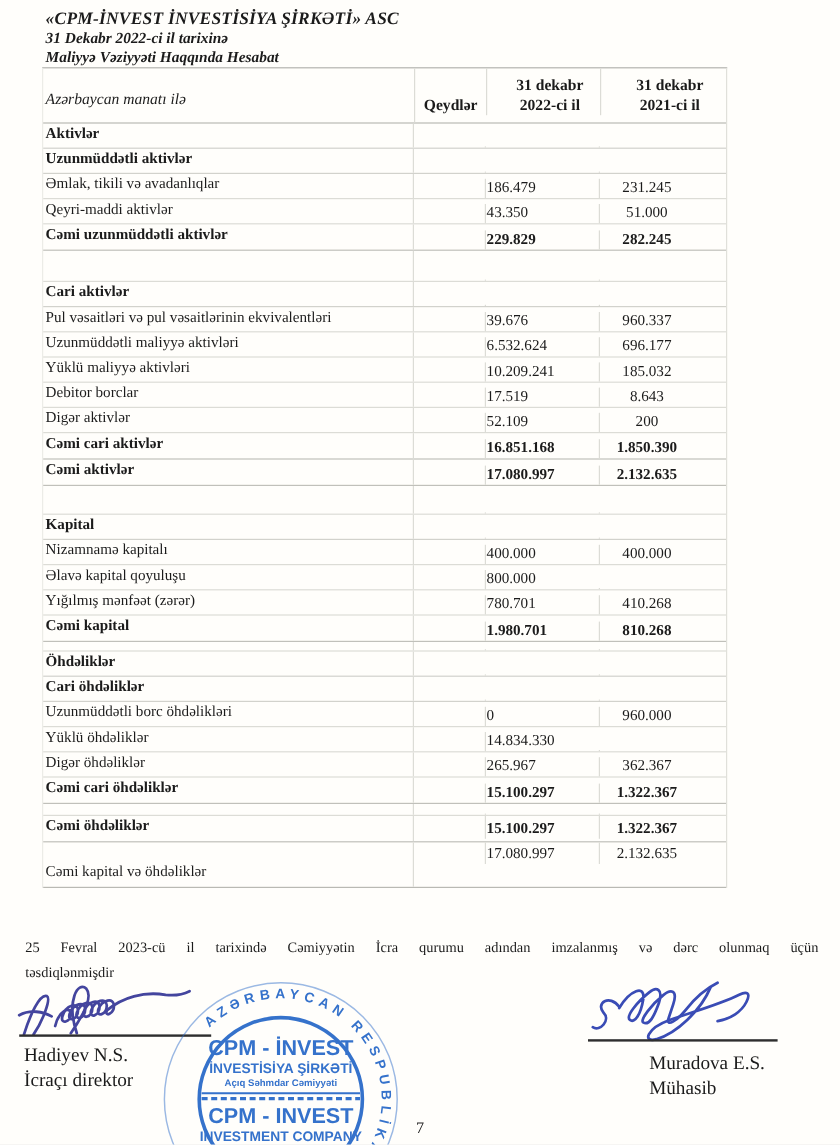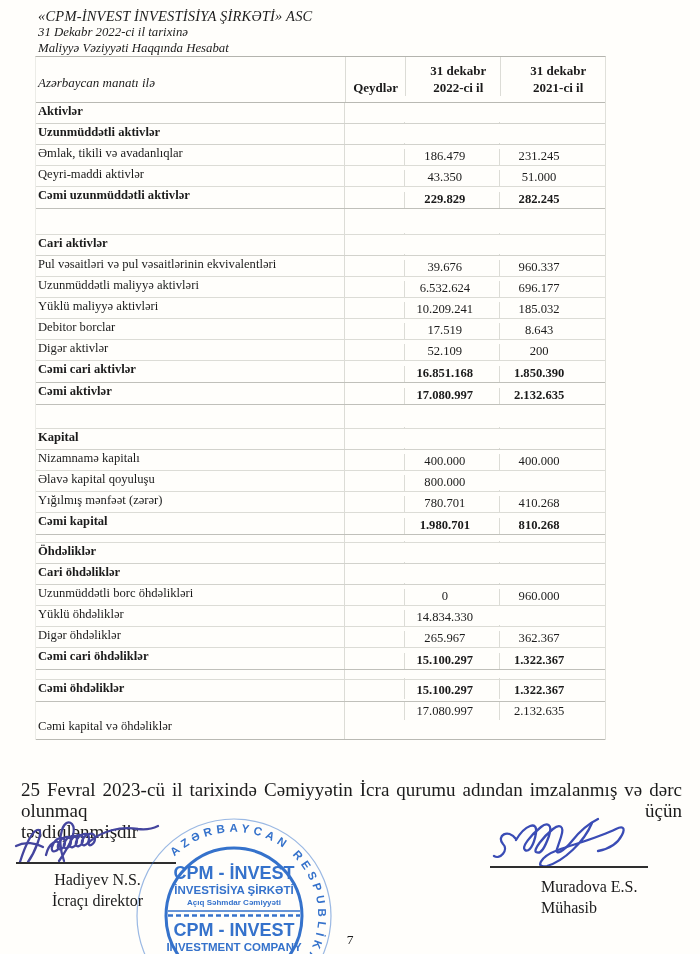--- a/index.html
+++ b/index.html
@@ -3,34 +3,34 @@
 <meta charset="utf-8">
 <style>
   * { margin:0; padding:0; box-sizing:border-box; }
   html,body { background:#e8e8e8; }
   .page {
     position:relative; width:700px; height:954px; margin:0 auto;
     background:#fffefb; overflow:hidden; color:#1b1b1b;
     font-family:"Liberation Serif","DejaVu Serif",serif;
   }
   
-  .doc-title { position:absolute; left:38px; top:8px; font-style:italic; font-weight:normal; }
+  .doc-title { position:absolute; left:38px; top:8px; font-style:italic; font-weight:bold; }
   .doc-title .t1 { font-size:14.5px; letter-spacing:.2px; }
   .doc-title .t2, .doc-title .t3 { font-size:12.8px; line-height:15.5px; }
 
   
   .fin-table {
     position:absolute; left:35px; top:56px; width:571px;
     border-top:1.5px solid #b4b4ae; border-left:1px solid #ecece7; border-right:1px solid #e0e0da;
     font-size:12.6px;
   }
   .t-row { display:flex; min-height:21px; border-bottom:1px solid #dcdcd6; }
   .c-label { width:360px; padding:1px 2px 0 2px; align-self:flex-start; }
   .c-notes { width:70px;  border-left:1px solid #dcdcd6; }
-  .c-v22   { width:108px; border-left:1px solid #dcdcd6; text-align:center; padding-right:15px; align-self:flex-end; padding-bottom:1px; }
+  .c-v22   { width:108px; border-left:1px solid #dcdcd6; text-align:left; padding-right:15px; align-self:flex-end; padding-bottom:1px; }
   .c-v21   { width:119px; border-left:1px solid #dcdcd6; text-align:center; padding-right:27px; align-self:flex-end; padding-bottom:1px; }
   .t-row .c-notes, .t-row .c-v22, .t-row .c-v21 { min-height:100%; }
   .t-row { align-items:stretch; }
   .t-row > div { display:block; }
 
   .t-header { min-height:46px; border-bottom:1px solid #b9b9b3; font-size:13px; }
   .t-header .c-label { font-style:italic; font-weight:normal; align-self:center; padding-top:6px; }
   .t-header .c-notes { font-weight:bold; display:flex; align-items:flex-end; justify-content:center; padding-bottom:6px; }
   .t-header .c-v22, .t-header .c-v21 {
     font-weight:bold; text-align:center; padding:5px 4px 0 14px; align-self:flex-start; line-height:17px;
@@ -42,30 +42,30 @@
   .t-row.spacer-lg { min-height:26px; }
   .t-row.spacer-md { min-height:24px; }
   .t-row.spacer-sm { min-height:10px; }
   .t-row.spacer-xs { min-height:8px; }
   .t-row.grand { min-height:38px; border-bottom:1px solid #b9b9b3; }
   .t-row.grand .c-label { align-self:flex-end; padding-bottom:5px; }
   .t-row.grand .c-v22, .t-row.grand .c-v21 { align-self:flex-start; padding-top:2px; }
   .t-row.lift .c-v22, .t-row.lift .c-v21 { align-self:flex-start; padding-top:3px; }
 
   
-  .approval { position:absolute; left:21px; top:779px; width:661px; font-size:19px; line-height:21px; }
+  .approval { position:absolute; left:21px; top:779px; width:661px; font-size:12px; line-height:21px; }
   .approval .jline { display:block; text-align:justify; text-align-last:justify; }
   .approval .nline { display:block; }
 
   .sig-line { position:absolute; height:2px; background:#2e2e2e; }
   .sig-line.left  { left:16px;  top:862px; width:160px; }
   .sig-line.right { left:490px; top:866px; width:158px; }
 
   .signer { position:absolute; font-size:16px; line-height:21px; }
-  .signer.left  { left:20px;  top:869px; width:155px; text-align:center; }
+  .signer.left  { left:20px;  top:869px; width:155px; text-align:left; }
   .signer.right { left:541px; top:876px; text-align:left; }
 
   .sig-svg { position:absolute; }
   .sig-svg.left  { left:12px;  top:814px; }
   .sig-svg.right { left:486px; top:812px; }
 
   .stamp { position:absolute; left:134px; top:816px; opacity:.95; }
 
   .page-num { position:absolute; left:0; top:932px; width:700px; text-align:center; font-size:13.5px; }
 </style>

